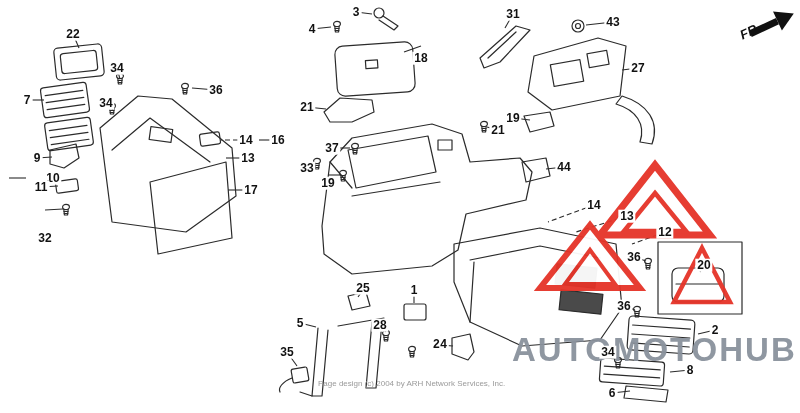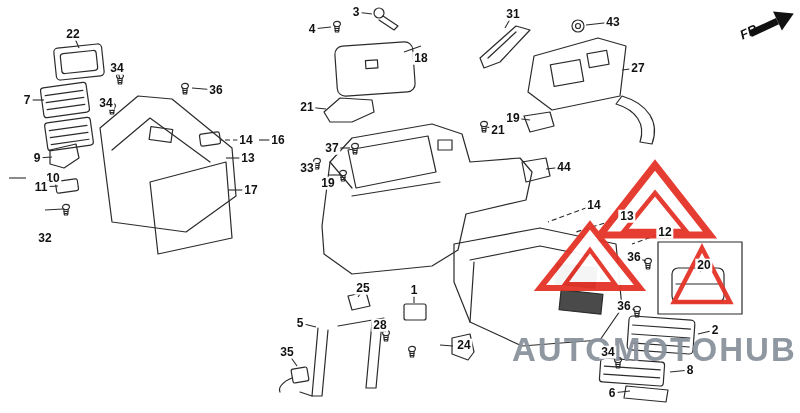--- a/index.html
+++ b/index.html
@@ -218,20 +218,21 @@
       <g transform="rotate(-25 770 24)">
         <rect x="748" y="21" width="30" height="7" fill="#111"></rect>
         <polygon points="778,14 796,24.5 778,35" fill="#111"></polygon>
       </g>
       <text id="fr-text" x="740" y="38" transform="rotate(-25 745 33)">FR.</text>
     </g>
   </svg>
 
   <div id="watermark-text">AUTOMOTOHUB</div>
 
+  <div id="copyright">Page design (c) 2004 by ARH Network Services, Inc.</div>
 
   <div id="callout-layer">
       <div class="callout" style="left: 73px; top: 34px;">22</div>
       <div class="callout" style="left: 27px; top: 100px;">7</div>
       <div class="callout" style="left: 117px; top: 68px;">34</div>
       <div class="callout" style="left: 106px; top: 103px;">34</div>
       <div class="callout" style="left: 216px; top: 90px;">36</div>
       <div class="callout" style="left: 37px; top: 158px;">9</div>
       <div class="callout" style="left: 9px; top: 178px; margin-left: 44px;">10</div>
       <div class="callout" style="left: 41px; top: 187px;">11</div>
@@ -261,16 +262,16 @@
       <div class="callout" style="left: 624px; top: 306px;">36</div>
       <div class="callout" style="left: 715px; top: 330px;">2</div>
       <div class="callout" style="left: 608px; top: 352px;">34</div>
       <div class="callout" style="left: 690px; top: 370px;">8</div>
       <div class="callout" style="left: 612px; top: 393px;">6</div>
       <div class="callout" style="left: 363px; top: 288px;">25</div>
       <div class="callout" style="left: 414px; top: 290px;">1</div>
       <div class="callout" style="left: 380px; top: 325px;">28</div>
       <div class="callout" style="left: 300px; top: 323px;">5</div>
       <div class="callout" style="left: 287px; top: 352px;">35</div>
-      <div class="callout" style="left: 464px; top: 345px;">24</div>
+      <div class="callout" style="left: 440px; top: 345px; font-family: Liberation Mono, monospace;">24</div>
     </div>
 
 </div>
 
 </body></html>

